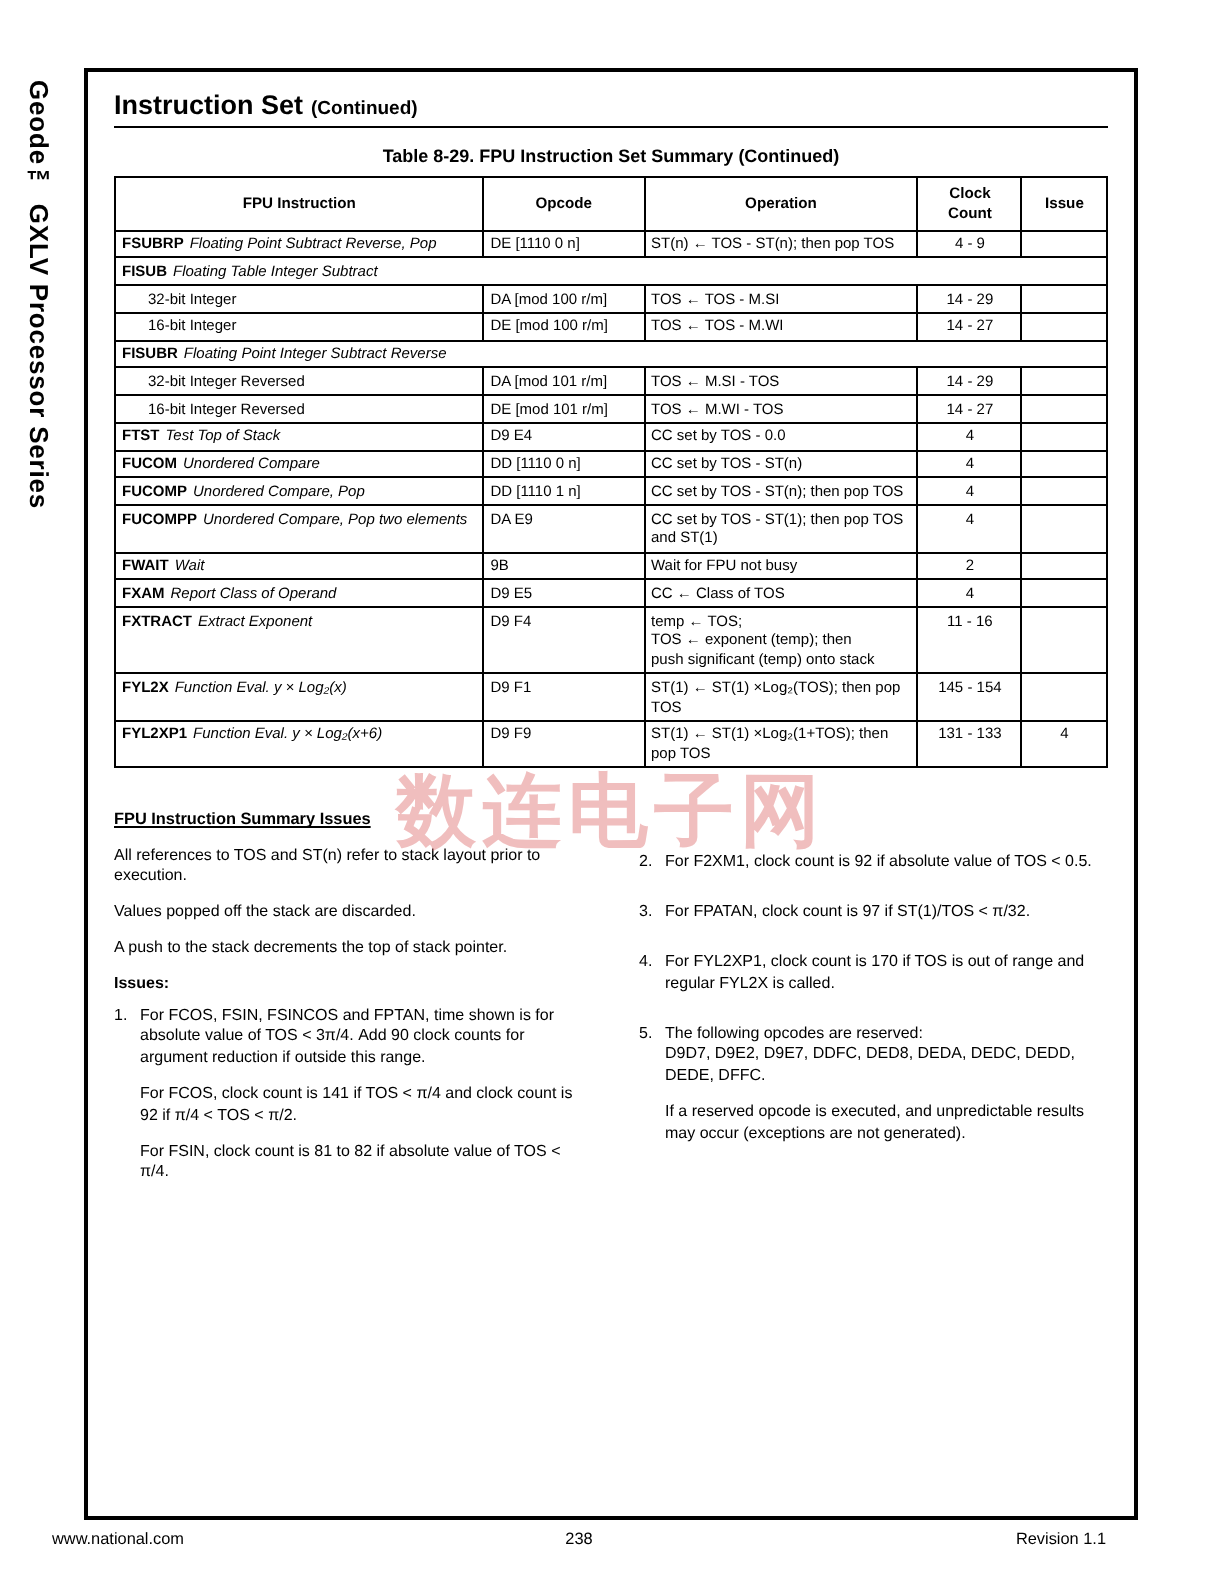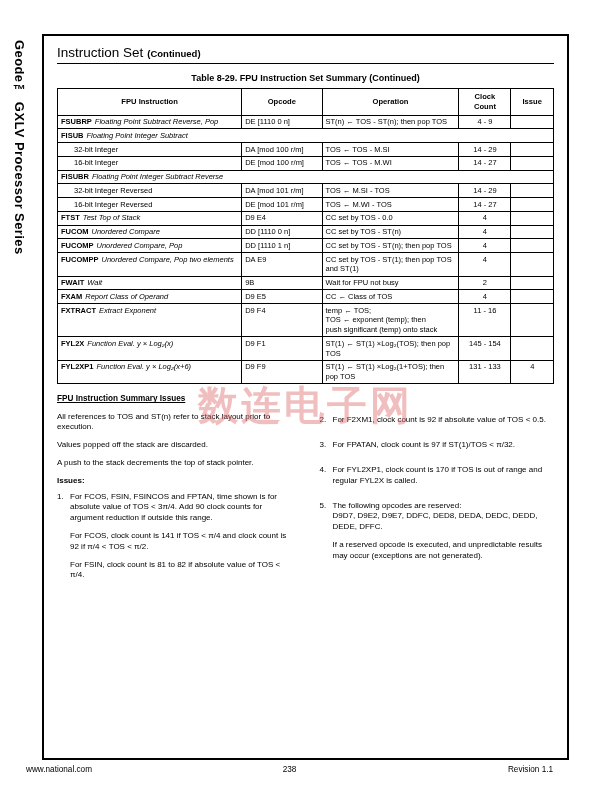--- a/index.html
+++ b/index.html
@@ -12,39 +12,39 @@
     position:absolute;left:12px;top:40px;
     writing-mode:vertical-rl;
     font-weight:bold;font-size:13px;letter-spacing:0.4px;white-space:nowrap;
   }
   
   .frame{
     position:absolute;left:42px;top:34px;width:527px;height:726px;
     border:2px solid #000;padding:9px 13px 0 13px;box-sizing:border-box;
   }
   .doc-header{display:flex;align-items:baseline;gap:4px;}
-  .h-title{font-size:13.5px;font-weight:normal;}
+  .h-title{font-size:13.5px;font-weight:bold;}
   .h-cont{font-size:9.5px;font-weight:bold;}
   .header-rule{border-top:1.5px solid #000;margin-top:3px;}
   .table-title{text-align:center;font-weight:bold;font-size:9px;margin:9px 0 5px;}
 
   table.fpu{width:100%;border-collapse:collapse;font-size:7.5px;line-height:1.3;table-layout:fixed;}
   .fpu th,.fpu td{border:1px solid #000;padding:1.5px 3px;vertical-align:top;text-align:left;}
   .fpu th{
     text-align:center;vertical-align:middle;font-weight:bold;
     white-space:pre-line;padding:3px 2px;font-size:7.6px;
   }
   .w-instr{width:38%;} .w-opcode{width:16%;} .w-oper{width:28%;} .w-clock{width:10%;} .w-issue{width:8%;}
   .mn{font-weight:bold;margin-right:3px;}
   .ds{font-style:italic;}
   td.sub-label{padding-left:16px;}
   td.clk,td.iss{text-align:center;}
   td.oper{white-space:pre-line;}
 
-  .notes{display:flex;gap:28px;margin-top:9px;font-size:8px;line-height:1.35;}
+  .notes{display:flex;gap:28px;margin-top:20px;font-size:8px;line-height:1.35;}
   .ncol{flex:1;min-width:0;}
   .ncol-right{padding-top:22px;}
   .notes-heading{font-weight:bold;text-decoration:underline;margin-bottom:7px;font-size:8.2px;}
   .npara{margin:0 0 7px 0;}
   .issues-label{font-weight:bold;margin:2px 0 5px 0;}
   .nitem{display:flex;margin-bottom:7px;}
   .nnum{width:13px;flex:none;}
   .ntext{flex:1;min-width:0;}
   .ntext .npara{white-space:pre-line;}
 
@@ -91,21 +91,21 @@
 
         <tr>
           <td><span class="mn">FSUBRP</span><span class="ds">Floating Point Subtract Reverse, Pop</span></td>
           <td>DE [1110 0 n]</td>
           <td class="oper">ST(n) ← TOS - ST(n); then pop TOS</td>
           <td class="clk">4 - 9</td>
           <td class="iss"></td>
         </tr>
 
         <tr>
-          <td colspan="5"><span class="mn">FISUB</span><span class="ds">Floating Point Integer Subtract</span></td>
+          <td colspan="5"><span class="mn">FISUB</span><span class="ds">Floating Table Integer Subtract</span></td>
         </tr>
 
         <tr>
           <td class="sub-label">32-bit Integer</td>
           <td>DA [mod 100 r/m]</td>
           <td class="oper">TOS ← TOS - M.SI</td>
           <td class="clk">14 - 29</td>
           <td class="iss"></td>
         </tr>
 

